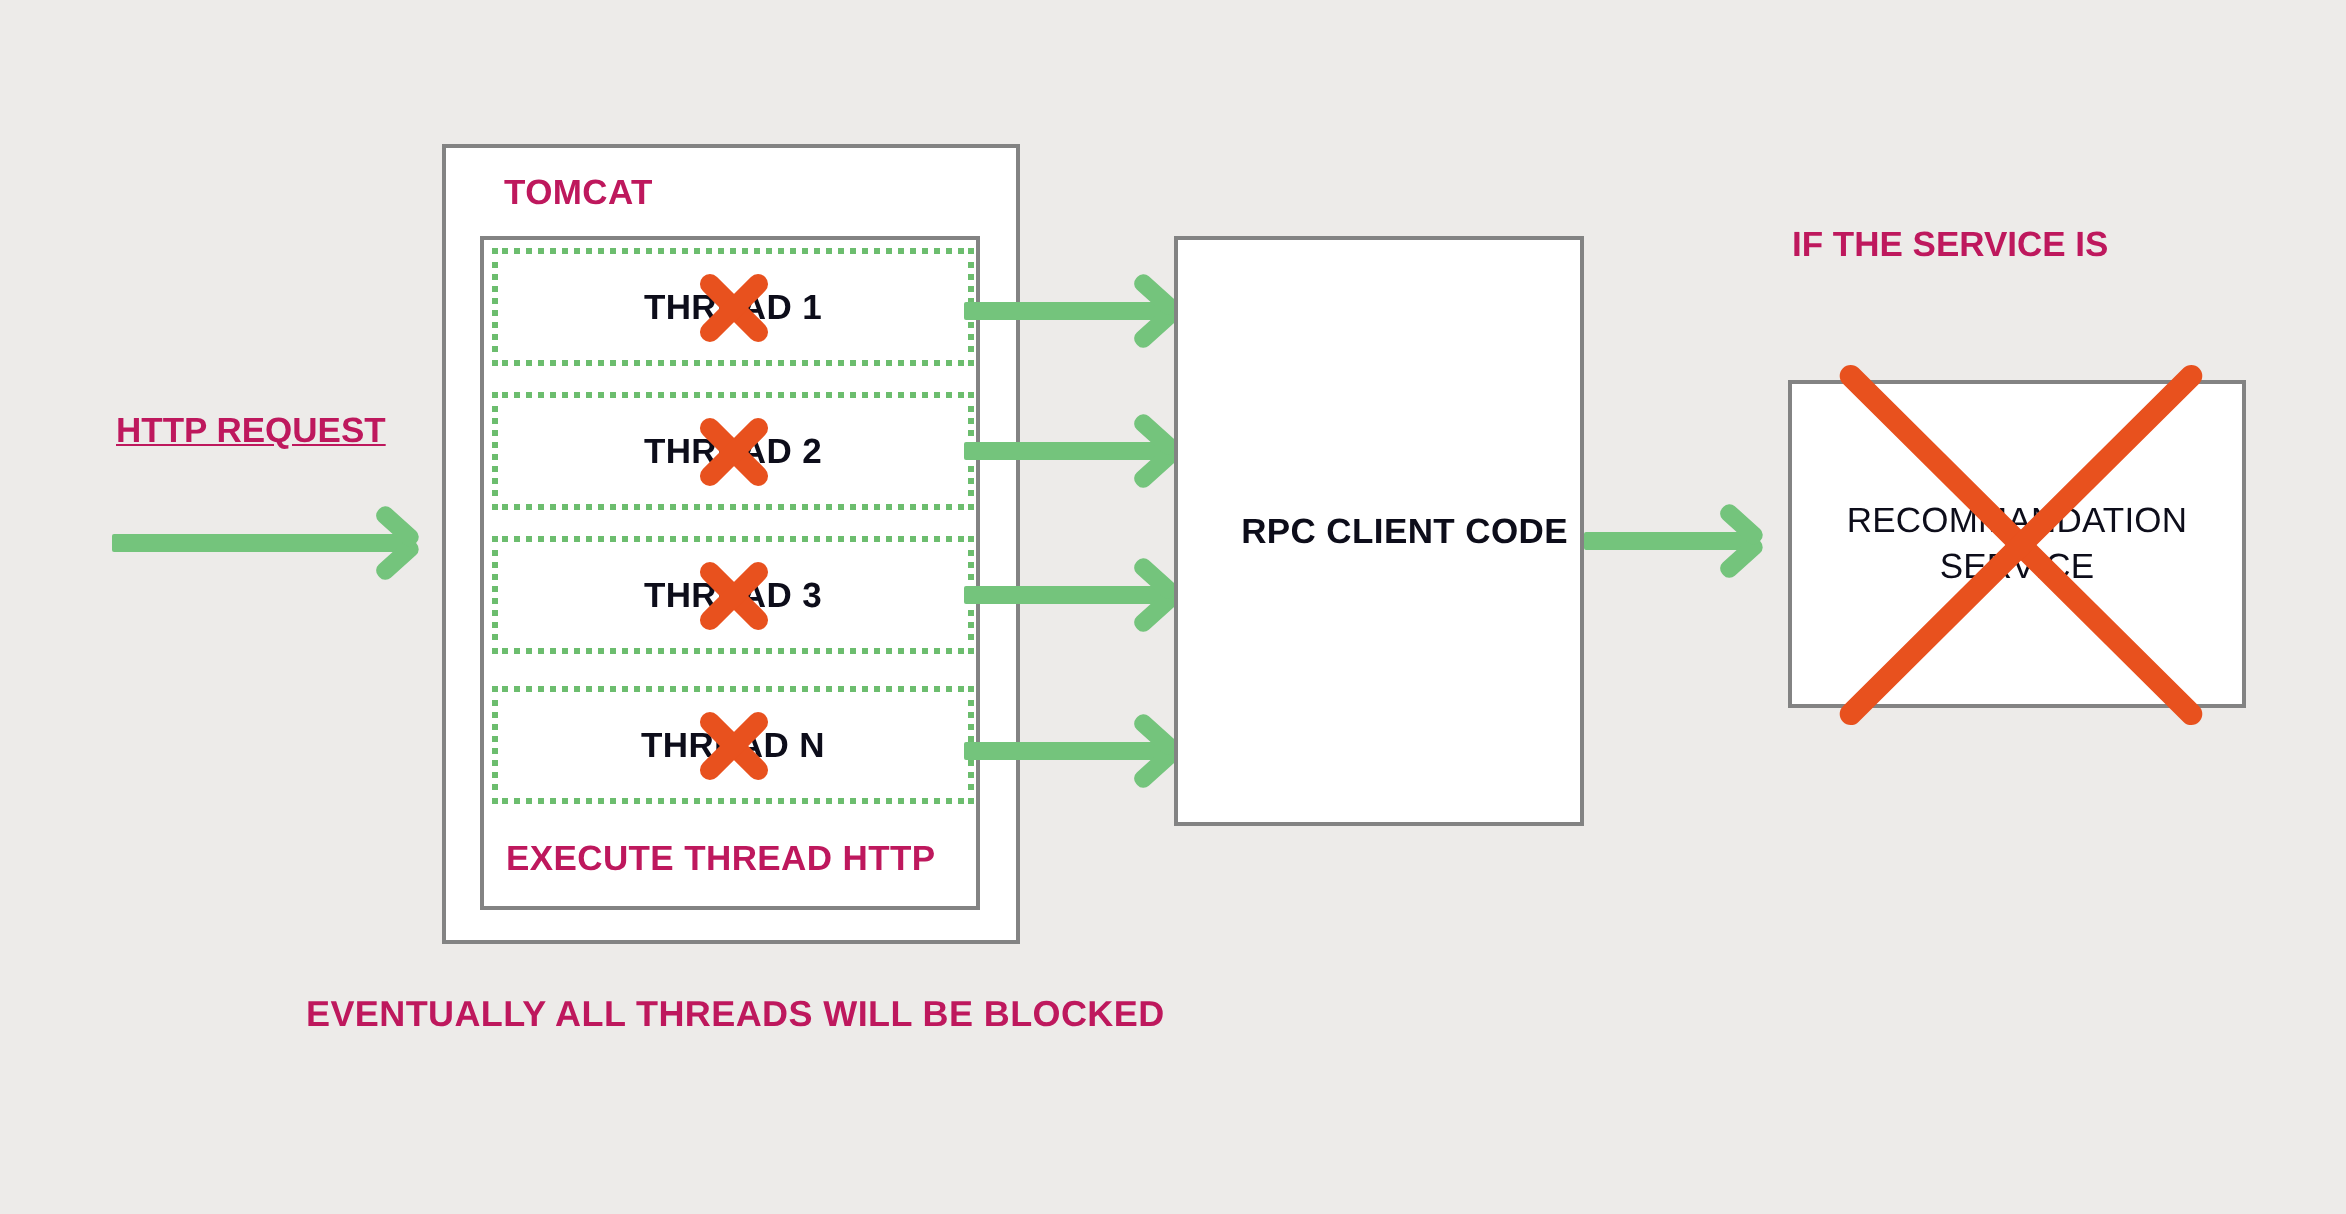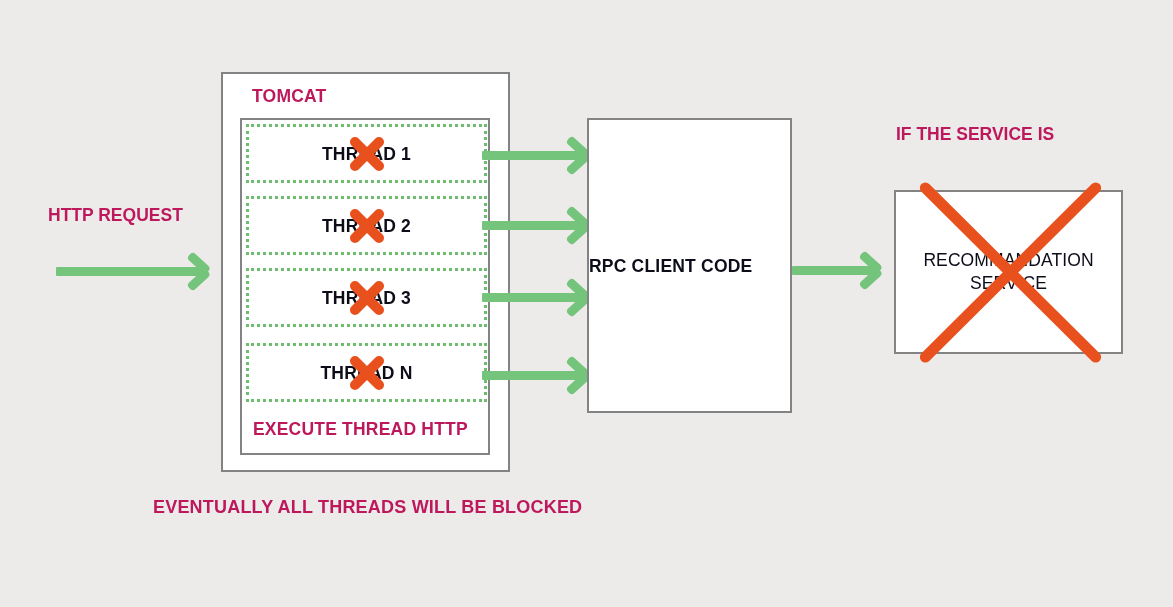--- a/index.html
+++ b/index.html
@@ -132,24 +132,24 @@
   #rpc-box {
     position: absolute;
     left: 587px; top: 118px;
     width: 205px; height: 295px;
     background: #ffffff;
     border: 2px solid #838383;
     box-sizing: border-box;
   }
   #rpc-label {
     position: absolute;
-    left: 0; right: 17px;
+    left: 0; right: 6px;
     top: 50%;
     transform: translateY(-50%);
-    text-align: left;
+    text-align: right;
     font-size: 17.5px;
     font-weight: bold;
     color: #0d0d1a;
     letter-spacing: 0.2px;
   }
 
   
   #svc-box {
     position: absolute;
     left: 894px; top: 190px;
@@ -184,34 +184,35 @@
     margin-top: -5.5px;
     background: #e8511e;
     border-radius: 6px;
     transform-origin: 50% 50%;
   }
   #svc-cross span.a { transform: rotate(44.8deg); }
   #svc-cross span.b { transform: rotate(-44.8deg); }
 
   
   #http-label {
-    left: 48px; top: 207px;
-    font-size: 17.5px;
+    left: 58px; top: 207px;
+    font-size: 17.5px;
+    text-decoration: underline;
   }
   #bottom-caption {
     left: 153px; top: 498px;
     font-size: 18px;
     letter-spacing: 0.2px;
   }
   #service-note {
     left: 896px; top: 59px;
     font-size: 17.5px;
     line-height: 1.45;
   }
-  #service-note div { white-space: pre; margin-top: 12px; }
+  #service-note div { white-space: pre; }
 </style>
 </head>
 <body>
 
 <div id="canvas">
 
   <div class="lbl" id="http-label">HTTP REQUEST</div>
   <div class="arrow" id="arrow-http" style="left:56px; top:254px; width:152px;">
     <span class="shaft" style="width:152px;"></span>
     <span class="head-a"></span>

